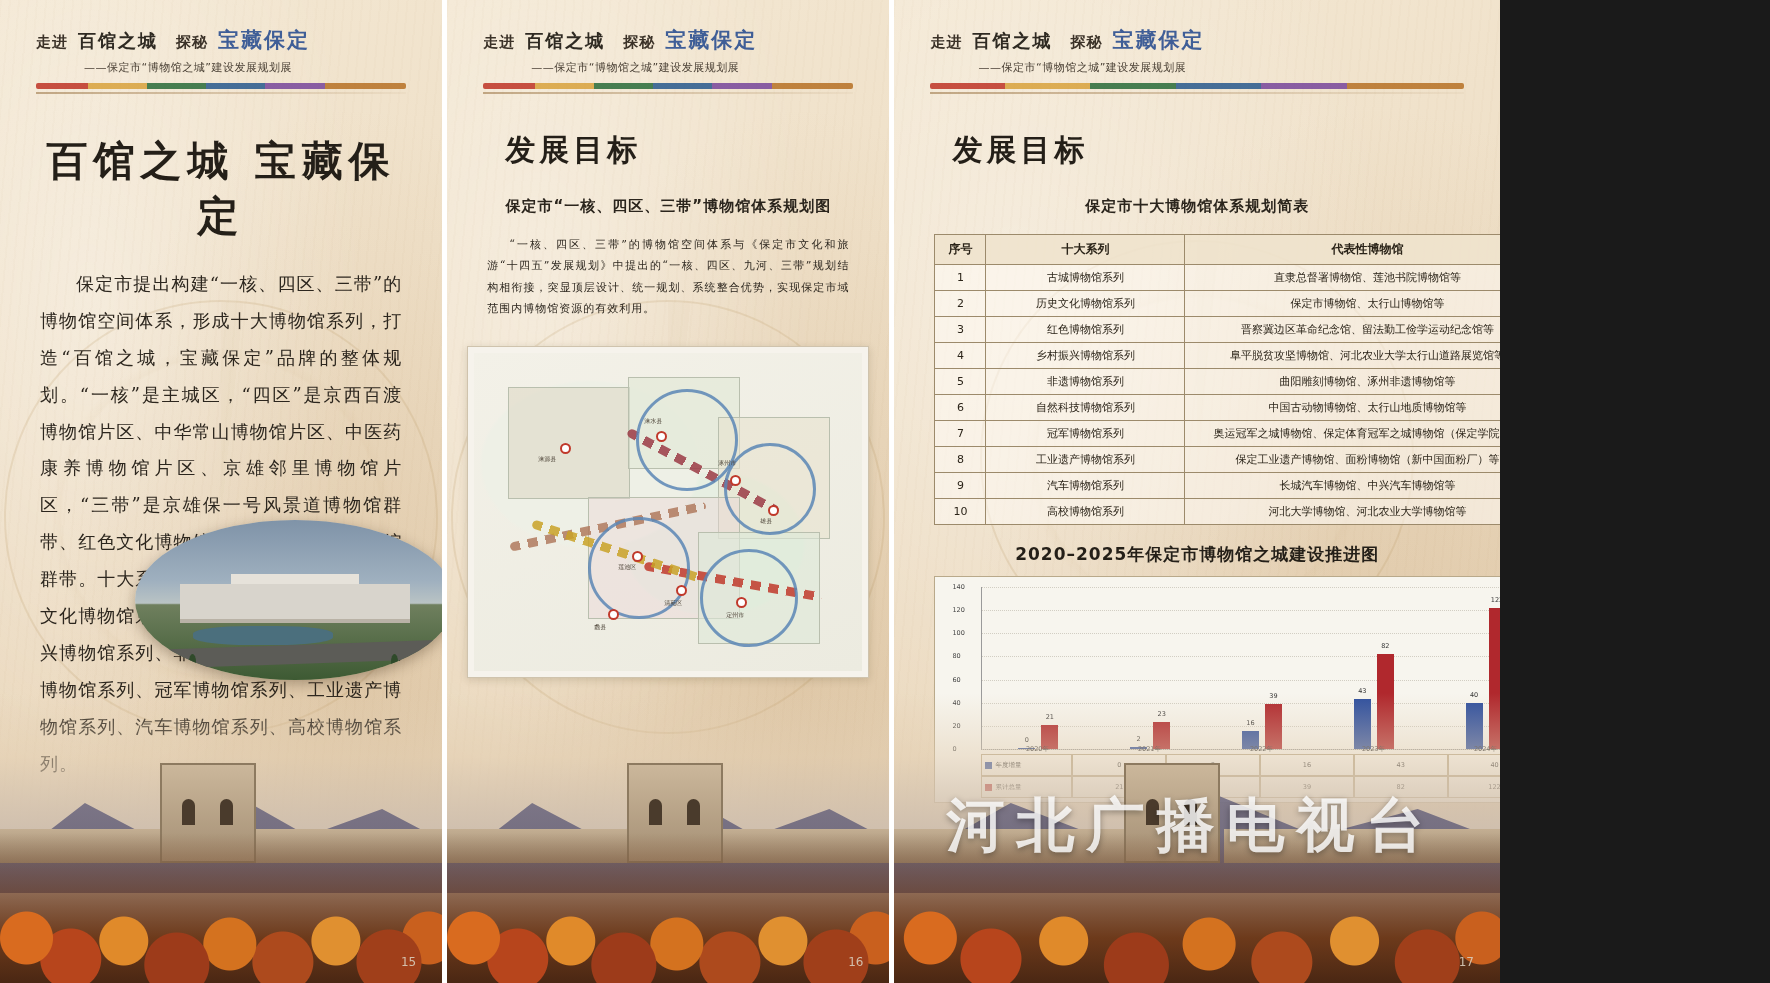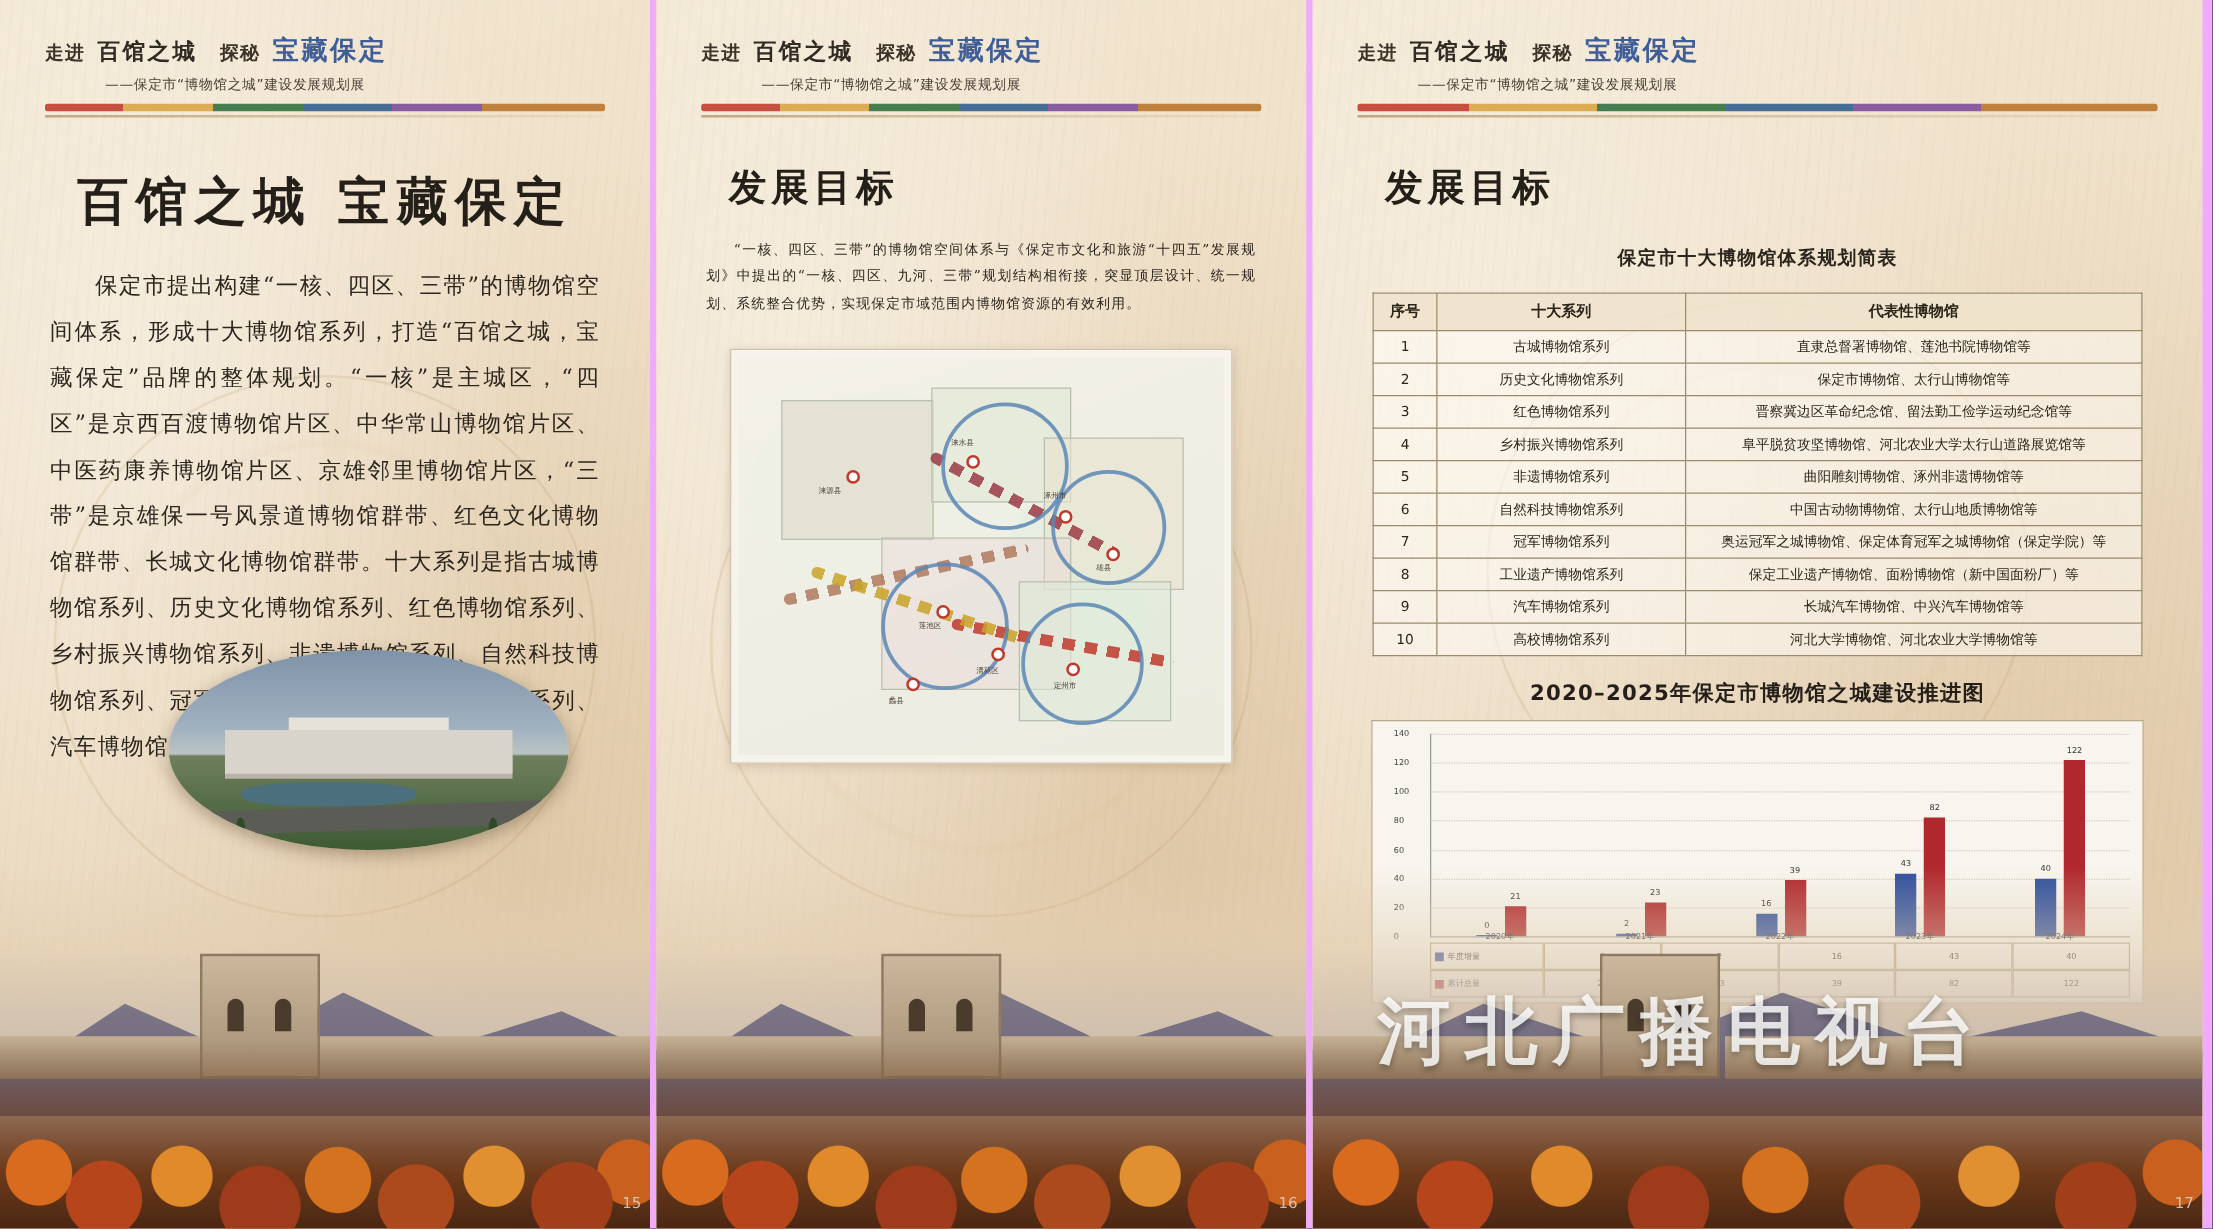--- a/index.html
+++ b/index.html
@@ -1,17 +1,17 @@
 <!DOCTYPE html>
 <html><head>
 <meta charset="utf-8">
 <style>
   html,body{margin:0;padding:0;background:#1a1a1a;}
   body{width:1770px;height:983px;overflow:hidden;font-family:"Liberation Serif",serif;}
-  .stage{position:relative;width:1770px;height:983px;display:flex;gap:5px;background:#f0abfc;}
+  .stage{position:relative;width:1500px;height:983px;display:flex;gap:5px;background:#ffffff;}
 
   .panel{position:relative;width:520px;height:983px;overflow:hidden;
          background:linear-gradient(160deg,#f3e7d2 0%,#efe0c8 35%,#e9d6ba 70%,#e3cdae 100%);}
   .panel.p3{width:712px;}
   .panel::before{content:"";position:absolute;inset:0;
      background:
        radial-gradient(ellipse at 20% 30%, rgba(255,255,255,.35), transparent 55%),
        radial-gradient(ellipse at 80% 70%, rgba(180,140,90,.18), transparent 60%);
      pointer-events:none;}
 
@@ -119,21 +119,21 @@
         radial-gradient(circle at 6% 70%, #d96b1f 0 26px, transparent 27px),
         radial-gradient(circle at 16% 84%, #b7451c 0 30px, transparent 31px),
         radial-gradient(circle at 28% 72%, #e08a2a 0 24px, transparent 25px),
         radial-gradient(circle at 40% 88%, #9d3b1a 0 32px, transparent 33px),
         radial-gradient(circle at 52% 74%, #d4721f 0 26px, transparent 27px),
         radial-gradient(circle at 64% 86%, #ad4a1d 0 30px, transparent 31px),
         radial-gradient(circle at 76% 72%, #e09030 0 24px, transparent 25px),
         radial-gradient(circle at 88% 86%, #a03f1a 0 32px, transparent 33px),
         radial-gradient(circle at 97% 70%, #c9601e 0 26px, transparent 27px),
         linear-gradient(180deg, rgba(110,60,25,0) 0%, #6d3a1b 70%, #4a2713 100%);}
-  .pageno{position:absolute;right:7px;bottom:14px;font-family:"DejaVu Sans",sans-serif;font-size:12px;color:#d9cdbb;opacity:.9;}
+  .pageno{position:absolute;right:26px;bottom:14px;font-family:"DejaVu Sans",sans-serif;font-size:12px;color:#d9cdbb;opacity:.9;}
 
   .watermark{position:absolute;left:52px;bottom:118px;font-family:"DejaVu Serif",serif;font-weight:bold;
      font-size:58px;letter-spacing:12px;color:rgba(255,255,255,.82);text-shadow:0 2px 6px rgba(0,0,0,.35);white-space:nowrap;margin-top:35px;}
 </style>
 </head>
 <body>
 
 <div class="stage">
 
   <div class="panel p1">
@@ -194,20 +194,21 @@
         <span class="ht-c">探秘</span>
         <span class="ht-d">宝藏保定</span>
       </div>
       <div class="hdr-sub">——保定市“博物馆之城”建设发展规划展</div>
       <div class="rule"></div>
       <div class="rule2"></div>
     </div>
 
     <div class="body">
       <div class="h1 left">发展目标</div>
+      <div class="h2">保定市“一核、四区、三带”博物馆体系规划图</div>
       <div class="para sm">“一核、四区、三带”的博物馆空间体系与《保定市文化和旅游“十四五”发展规划》中提出的“一核、四区、九河、三带”规划结构相衔接，突显顶层设计、统一规划、系统整合优势，实现保定市域范围内博物馆资源的有效利用。</div>
     </div>
 
     <div class="mapbox">
       <div class="land"></div>
       <div class="region" style="left:40px;top:40px;width:120px;height:110px;background:rgba(220,215,195,.55);"></div>
       <div class="region" style="left:160px;top:30px;width:110px;height:90px;background:rgba(225,232,214,.6);"></div>
       <div class="region" style="left:250px;top:70px;width:110px;height:120px;background:rgba(232,226,206,.6);"></div>
       <div class="region" style="left:120px;top:150px;width:150px;height:120px;background:rgba(236,214,214,.45);"></div>
       <div class="region" style="left:230px;top:185px;width:120px;height:110px;background:rgba(222,234,216,.6);"></div>

